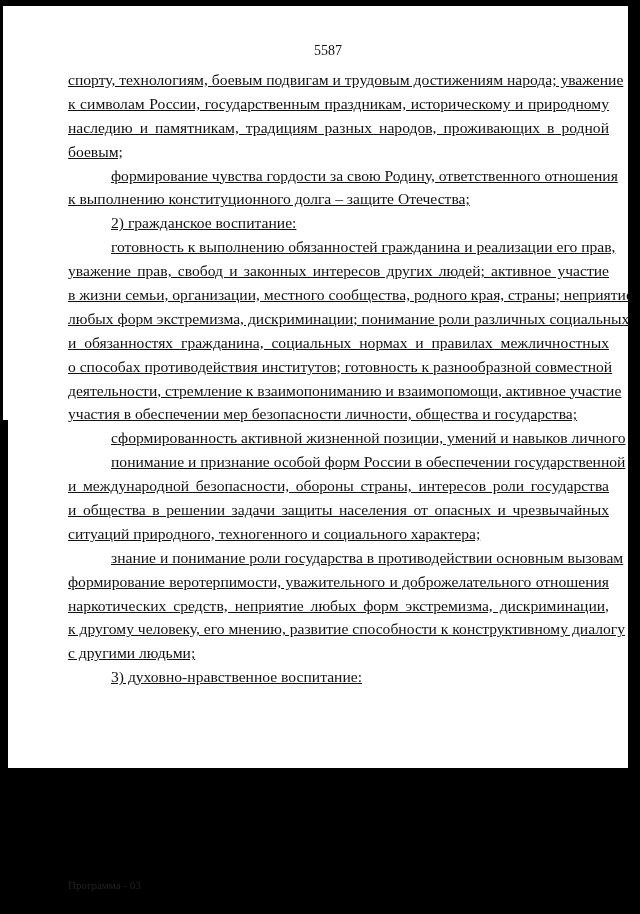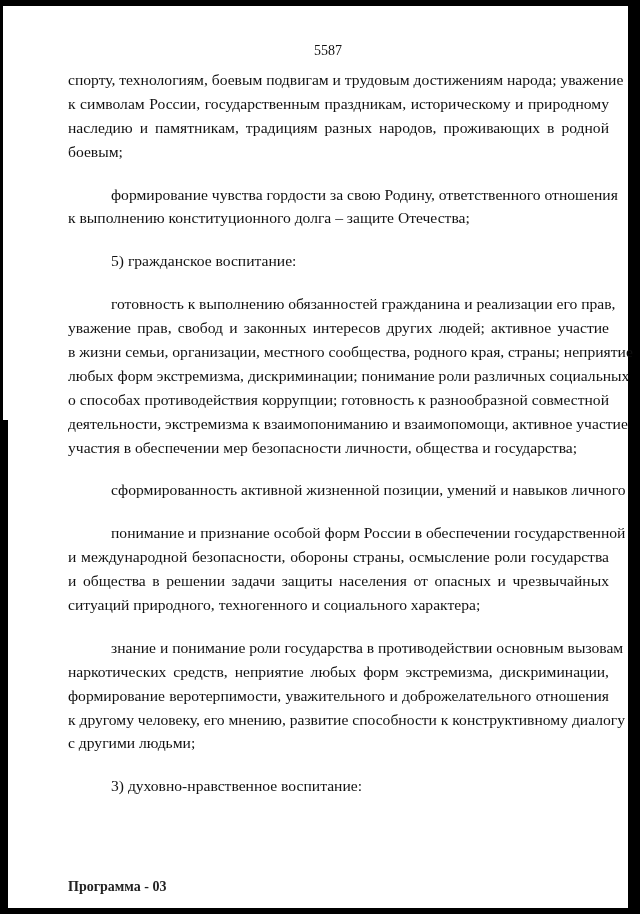--- a/index.html
+++ b/index.html
@@ -11,21 +11,21 @@
       width: 640px;
       height: 914px;
       position: relative;
       overflow: hidden;
     }
     .page {
       position: absolute;
       left: 3px;
       top: 6px;
       width: 625px;
-      height: 902px;
+      height: 762px;
       background: #ffffff;
     }
     .border-left-lower {
       position: absolute;
       left: 0;
       top: 420px;
       width: 8px;
       height: 494px;
       background: #000;
     }
@@ -48,67 +48,67 @@
       font-size: 15.6px;
       line-height: 23.9px;
       color: #111;
     }
     .line {
       display: block;
       white-space: nowrap;
       text-align: justify;
       text-align-last: justify;
       height: 23.9px;
+      text-decoration: underline;
     }
     .line.last {
       text-align-last: left;
     }
     .line.indent {
       padding-left: 43px;
-      margin-top: 19px;
     }
     .footer {
       position: absolute;
       left: 65px;
       top: 873px;
       font-family: "Liberation Serif", serif;
-      font-size: 14px;
+      font-size: 11px;
       color: #222;
-      font-weight: bold;
     }
   </style>
 </head>
 <body>
 
 <div class="page">
   <div class="page-number">5587</div>
 
   <div class="body-text">
     <span class="line">спорту, технологиям, боевым подвигам и трудовым достижениям народа; уважение</span>
     <span class="line">к символам России, государственным праздникам, историческому и природному</span>
     <span class="line">наследию и памятникам, традициям разных народов, проживающих в родной</span>
     <span class="line last">боевым;</span>
     <span class="line indent">формирование чувства гордости за свою Родину, ответственного отношения</span>
     <span class="line last">к выполнению конституционного долга – защите Отечества;</span>
-    <span class="line indent last">5) гражданское воспитание:</span>
+    <span class="line indent last">2) гражданское воспитание:</span>
     <span class="line indent">готовность к выполнению обязанностей гражданина и реализации его прав,</span>
     <span class="line">уважение прав, свобод и законных интересов других людей; активное участие</span>
     <span class="line">в жизни семьи, организации, местного сообщества, родного края, страны; неприятие</span>
     <span class="line">любых форм экстремизма, дискриминации; понимание роли различных социальных</span>
-    <span class="line">о способах противодействия коррупции; готовность к разнообразной совместной</span>
-    <span class="line">деятельности, экстремизма к взаимопониманию и взаимопомощи, активное участие</span>
+    <span class="line">и обязанностях гражданина, социальных нормах и правилах межличностных</span>
+    <span class="line">о способах противодействия институтов; готовность к разнообразной совместной</span>
+    <span class="line">деятельности, стремление к взаимопониманию и взаимопомощи, активное участие</span>
     <span class="line last">участия в обеспечении мер безопасности личности, общества и государства;</span>
     <span class="line indent">сформированность активной жизненной позиции, умений и навыков личного</span>
     <span class="line indent">понимание и признание особой форм России в обеспечении государственной</span>
-    <span class="line">и международной безопасности, обороны страны, осмысление роли государства</span>
+    <span class="line">и международной безопасности, обороны страны, интересов роли государства</span>
     <span class="line">и общества в решении задачи защиты населения от опасных и чрезвычайных</span>
     <span class="line last">ситуаций природного, техногенного и социального характера;</span>
     <span class="line indent">знание и понимание роли государства в противодействии основным вызовам</span>
+    <span class="line">формирование веротерпимости, уважительного и доброжелательного отношения</span>
     <span class="line">наркотических средств, неприятие любых форм экстремизма, дискриминации,</span>
-    <span class="line">формирование веротерпимости, уважительного и доброжелательного отношения</span>
     <span class="line">к другому человеку, его мнению, развитие способности к конструктивному диалогу</span>
     <span class="line last">с другими людьми;</span>
     <span class="line indent last">3) духовно-нравственное воспитание:</span>
   </div>
 
   <div class="footer">Программа - 03</div>
 </div>
 
 <div class="border-left-lower"></div>
 

